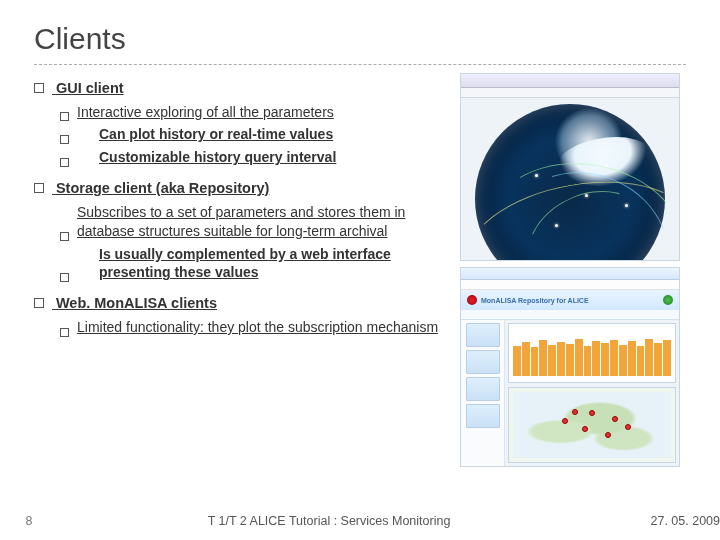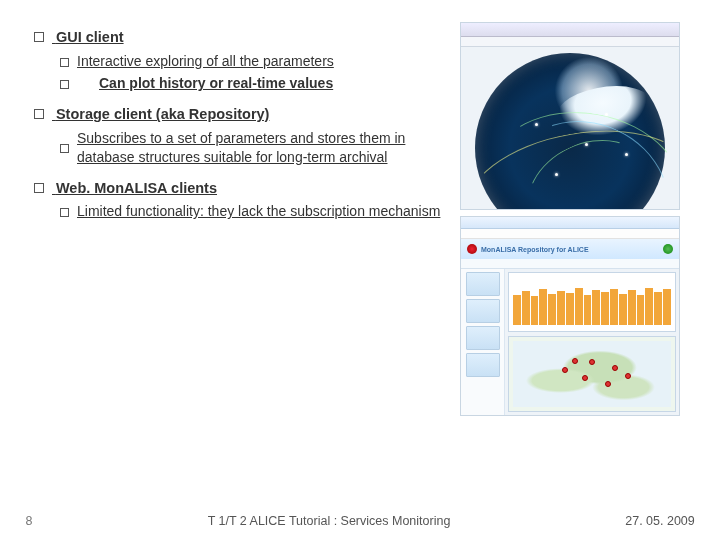--- a/index.html
+++ b/index.html
@@ -7,28 +7,28 @@
   .slide { width: 720px; height: 540px; padding: 22px 34px 10px 34px; position: relative; }
   .title { font-size: 30px; font-weight: 400; color: #444; border-bottom: 1px dashed #aaa; padding-bottom: 8px; margin-bottom: 8px; }
   .body { display: flex; }
   .col-text { width: 420px; font-size: 14px; line-height: 1.35; }
   .col-imgs { flex: 1; margin-left: 6px; }
   ul.top { list-style: none; margin-top: 6px; }
   ul.top > li { margin-bottom: 12px; text-decoration: underline; }
   .square { display: inline-block; width: 10px; height: 10px; border: 1px solid #555; vertical-align: 0px; margin-right: 8px; }
   .top-label { font-weight: 700; font-size: 14.5px; }
   ul.sub { list-style: none; margin-top: 4px; margin-left: 26px; }
-  ul.sub > li { margin-bottom: 4px; display: flex; align-items: center; }
+  ul.sub > li { margin-bottom: 4px; display: flex; align-items: flex-end; }
   .sub .square { width: 9px; height: 9px; flex-shrink: 0; margin-top: 2px; }
   .sub .txt { flex: 1; }
   .bold .txt { font-weight: 700; margin-left: 22px; }
   .footer { position: absolute; left: 0; right: 0; bottom: 12px; display: flex; align-items: flex-start; font-size: 12.5px; color: #555; }
   .pagenum { width: 58px; text-align: center; color: #777; }
   .fcenter { flex: 1; text-align: center; }
-  .fdate { width: 120px; text-align: center; }
+  .fdate { width: 120px; text-align: right; }
 
   
   .shot { background: #eef3f8; border: 1px solid #c9d6e2; position: relative; overflow: hidden; }
   .shot1 { width: 220px; height: 188px; margin-bottom: 6px; }
   .titlebar { height: 14px; background: linear-gradient(#eef,#dde); border-bottom: 1px solid #bbc; }
   .toolbar { height: 10px; background: #f4f6fa; border-bottom: 1px solid #d0d8e2; }
   .globe {
     position: absolute; left: 14px; top: 30px; width: 190px; height: 190px; border-radius: 50%;
     background:
       radial-gradient(circle at 60% 20%, rgba(255,255,255,.9) 0%, rgba(200,230,255,.4) 14%, transparent 18%),
@@ -64,57 +64,66 @@
         radial-gradient(ellipse at 55% 40%, #c7e0b8 0%, #c7e0b8 26%, transparent 30%),
         radial-gradient(ellipse at 70% 70%, #cfe4c1 0%, #cfe4c1 16%, transparent 20%),
         #e7f2f8;
       }
   .mark { position:absolute; width:6px; height:6px; background:#d33; border-radius:50%; border:1px solid #900;}
 </style>
 </head>
 <body>
 
 <div class="slide">
+  <div class="title">Clients</div>
 
   <div class="body">
     <div class="col-text">
       <ul class="top">
         <li>
           <span class="square"></span>
           <span class="top-label">GUI client</span>
           <ul class="sub">
             <li>
                 <span class="square"></span>
                 <span class="txt">Interactive exploring of all the parameters</span>
               </li>
             <li class="bold">
                 <span class="square"></span>
                 <span class="txt">Can plot history or real-time values</span>
               </li>
+            <li class="bold">
+                <span class="square"></span>
+                <span class="txt">Customizable history query interval</span>
+              </li>
           </ul>
         </li>
 
         <li>
           <span class="square"></span>
           <span class="top-label">Storage client (aka Repository)</span>
           <ul class="sub">
             <li>
                 <span class="square"></span>
                 <span class="txt">Subscribes to a set of parameters and stores them in database structures suitable for long-term archival</span>
               </li>
+            <li class="bold">
+                <span class="square"></span>
+                <span class="txt">Is usually complemented by a web interface presenting these values</span>
+              </li>
           </ul>
         </li>
 
         <li>
           <span class="square"></span>
           <span class="top-label">Web. MonALISA clients</span>
           <ul class="sub">
             <li>
                 <span class="square"></span>
-                <span class="txt">Limited functionality: they lack the subscription mechanism</span>
+                <span class="txt">Limited functionality: they plot the subscription mechanism</span>
               </li>
           </ul>
         </li>
       </ul>
     </div>
 
     <div class="col-imgs">
       <div class="shot shot1">
         <div class="titlebar"></div>
         <div class="toolbar"></div>

